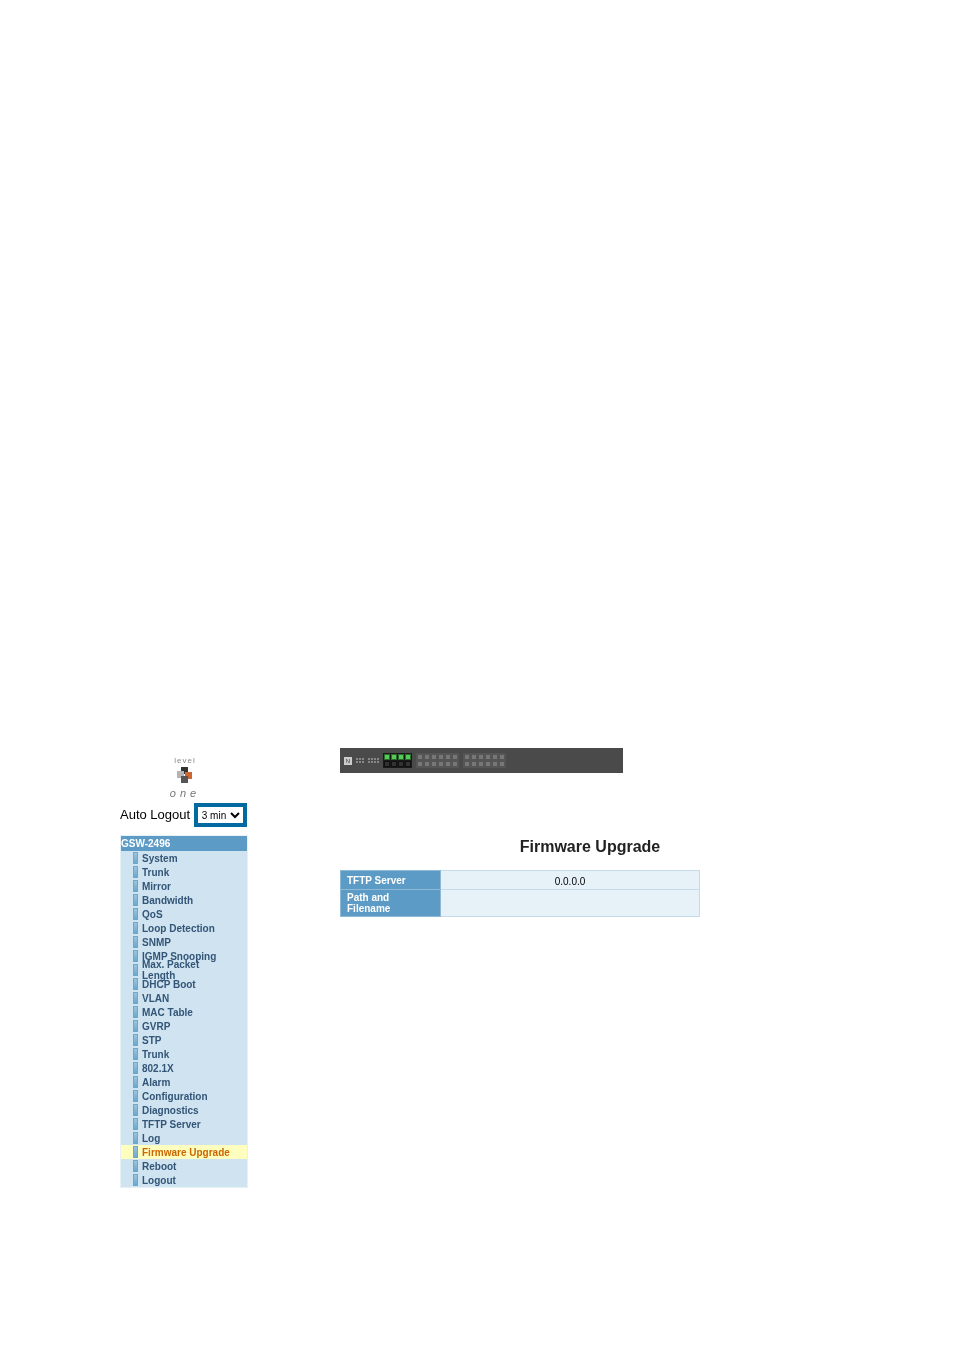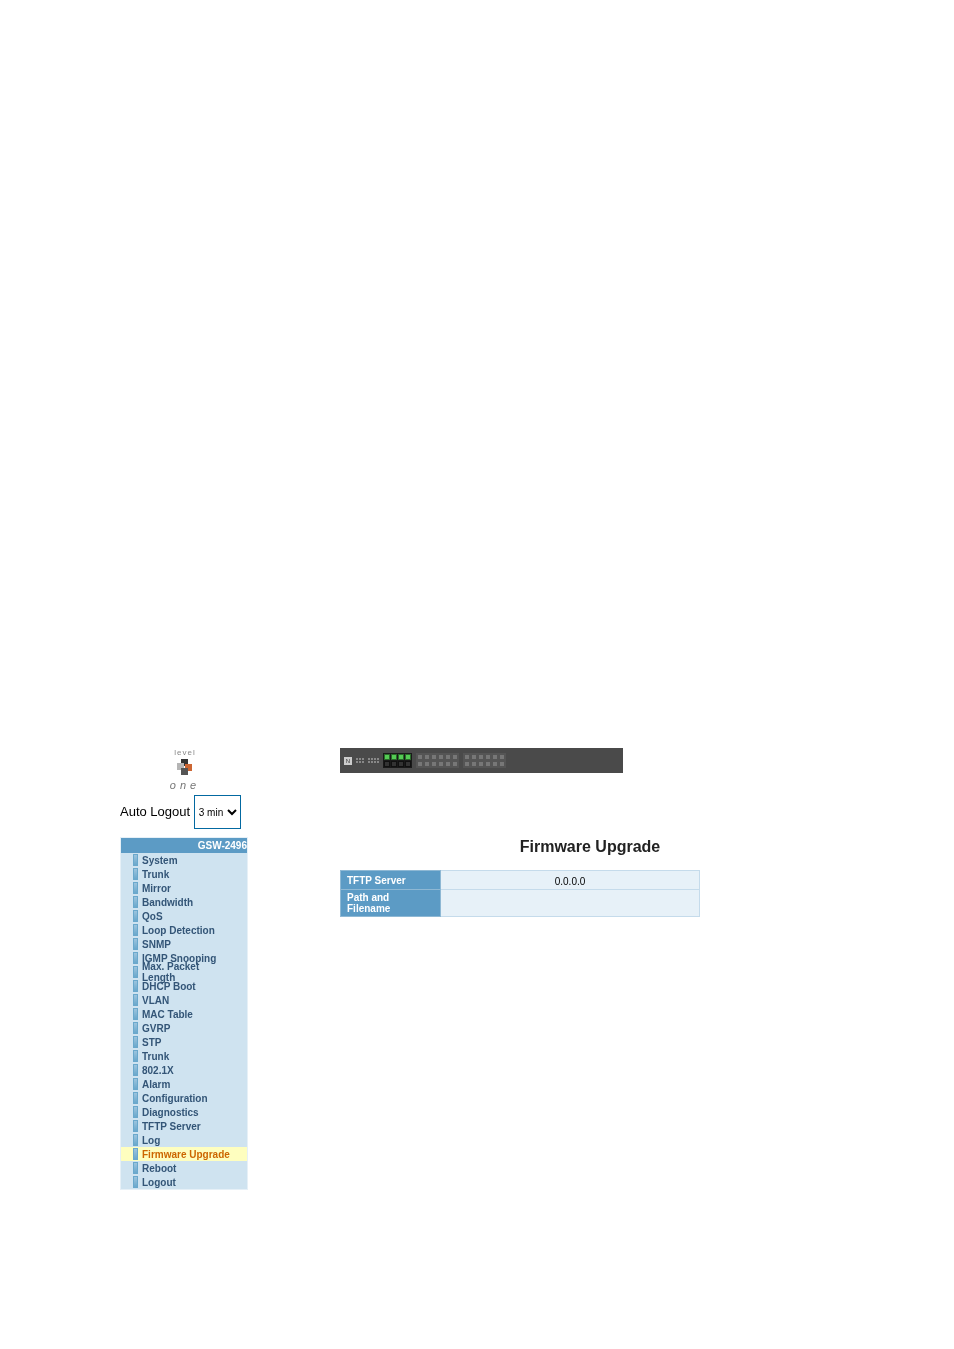--- a/index.html
+++ b/index.html
@@ -1,31 +1,31 @@
 <!DOCTYPE html>
 <html><head>
 <meta charset="utf-8">
 <style>
   html,body{margin:0;padding:0;width:954px;height:1349px;background:#fff;font-family:Verdana,Arial,sans-serif;}
   .app{position:absolute;left:120px;top:748px;width:720px;}
-  .sidebar{position:absolute;left:0;top:0;width:130px;}
+  .sidebar{position:absolute;left:0;top:8px;width:130px;}
   .logo-wrap{text-align:center;padding-bottom:4px;}
   .logo-text-top{font-size:8px;color:#888;letter-spacing:1px;}
   .logo-mark{display:inline-block;margin:2px 0;line-height:0;}
   .logo-cube{display:inline-block;position:relative;width:16px;height:16px;}
   .logo-cube span{position:absolute;width:7px;height:7px;}
   .c1{left:4px;top:0;background:#333;}
   .c2{left:0;top:4px;background:#b5b5b5;}
   .c3{left:8px;top:5px;background:#cc6633;}
   .c4{left:4px;top:9px;background:#555;}
   .logo-text-bottom{font-size:11px;color:#777;letter-spacing:4px;font-style:italic;}
   .autologout{font-size:13px;color:#000;}
-  .autologout select{font-size:10px;border:1px solid #0369a1;background:#fff;height:34px;}
+  .autologout select{font-size:10px;border:4px solid #0369a1;background:#fff;height:24px;}
   .menu{margin-top:8px;width:126px;font-size:10px;color:#224466;background:#cfe3f0;border:1px solid #e6f0f7;}
-  .menu-header{background:#5c9bc5;color:#fff;text-align:right;font-weight:bold;padding:2px 0;font-size:10px;}
+  .menu-header{background:#5c9bc5;color:#fff;text-align:left;font-weight:bold;padding:2px 0;font-size:10px;}
   .menu-item{display:flex;align-items:center;padding:0 12px;height:14px;cursor:pointer;font-weight:bold;color:#335577;}
   .menu-item.selected{background:#fefebf;color:#cc6600;}
   .menu-pip{display:inline-block;width:3px;height:10px;margin-right:4px;background:linear-gradient(#9cc4de,#6aa8cc);border:1px solid #6aa8cc;}
   .content{position:absolute;left:220px;top:0;width:500px;}
   .device-panel{background:#4a4a4a;width:275px;height:25px;margin-left:0;display:flex;align-items:center;padding:0 4px;gap:4px;}
   .panel-label{width:8px;height:8px;background:#ccc;font-size:6px;color:#333;display:flex;align-items:center;justify-content:center;}
   .panel-label::after{content:"N";}
   .led-strip{display:flex;gap:1px;}
   .led-strip .col{display:flex;flex-direction:column;gap:1px;}
   .led{width:2px;height:2px;background:#888;}

